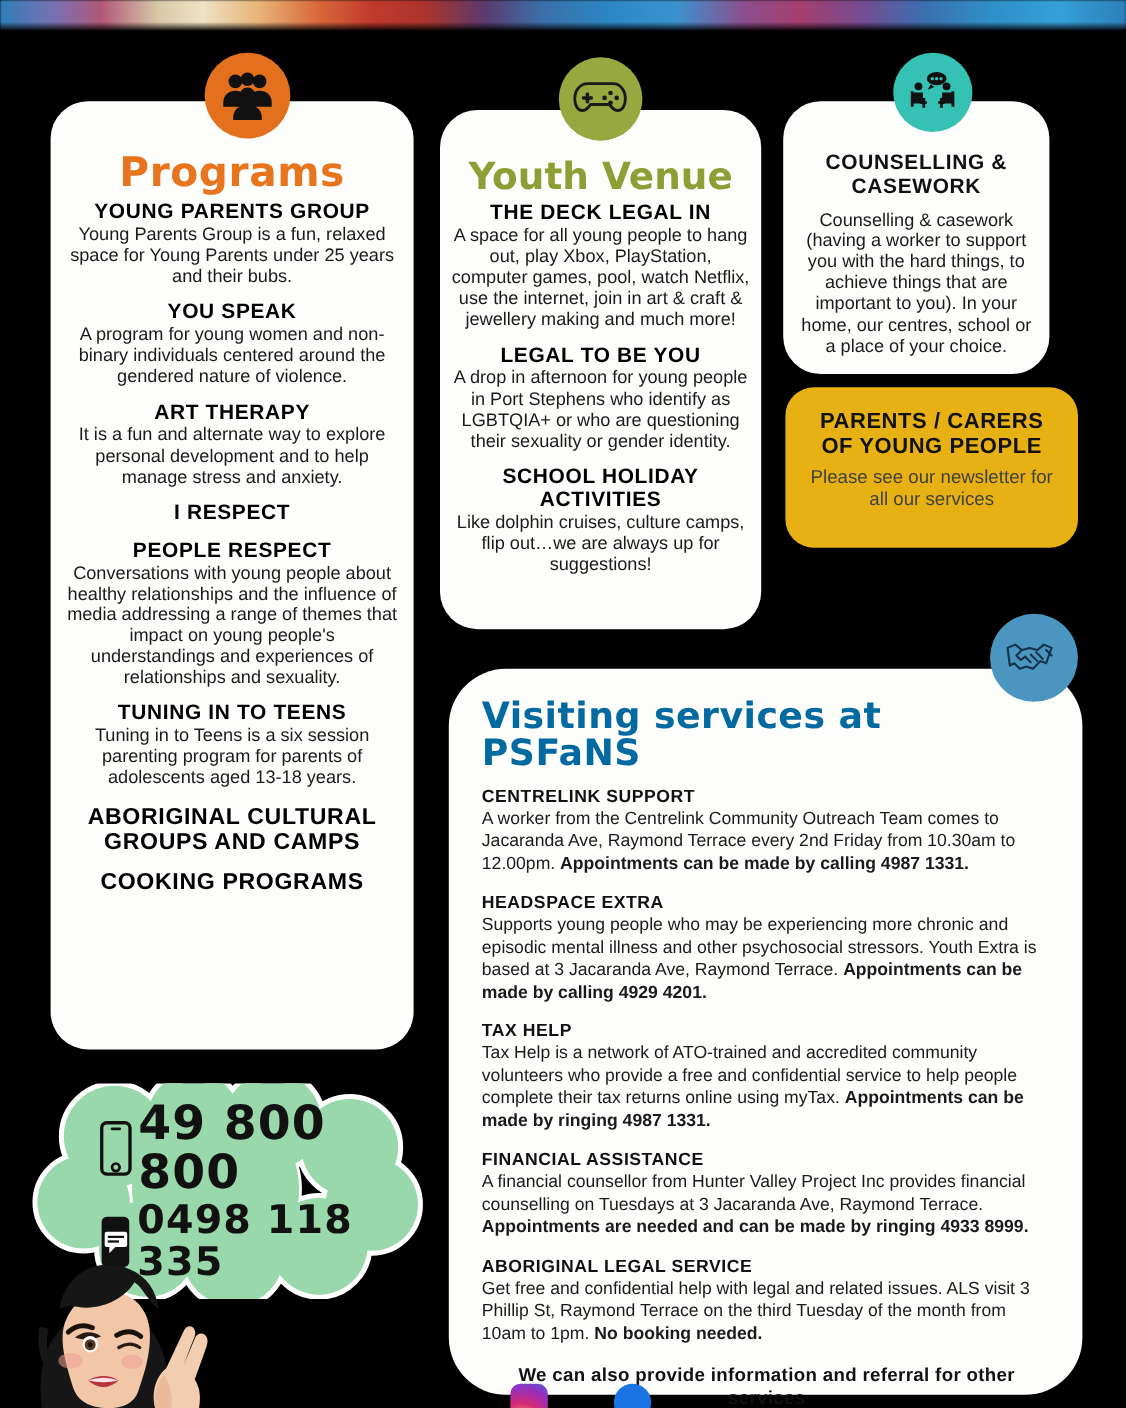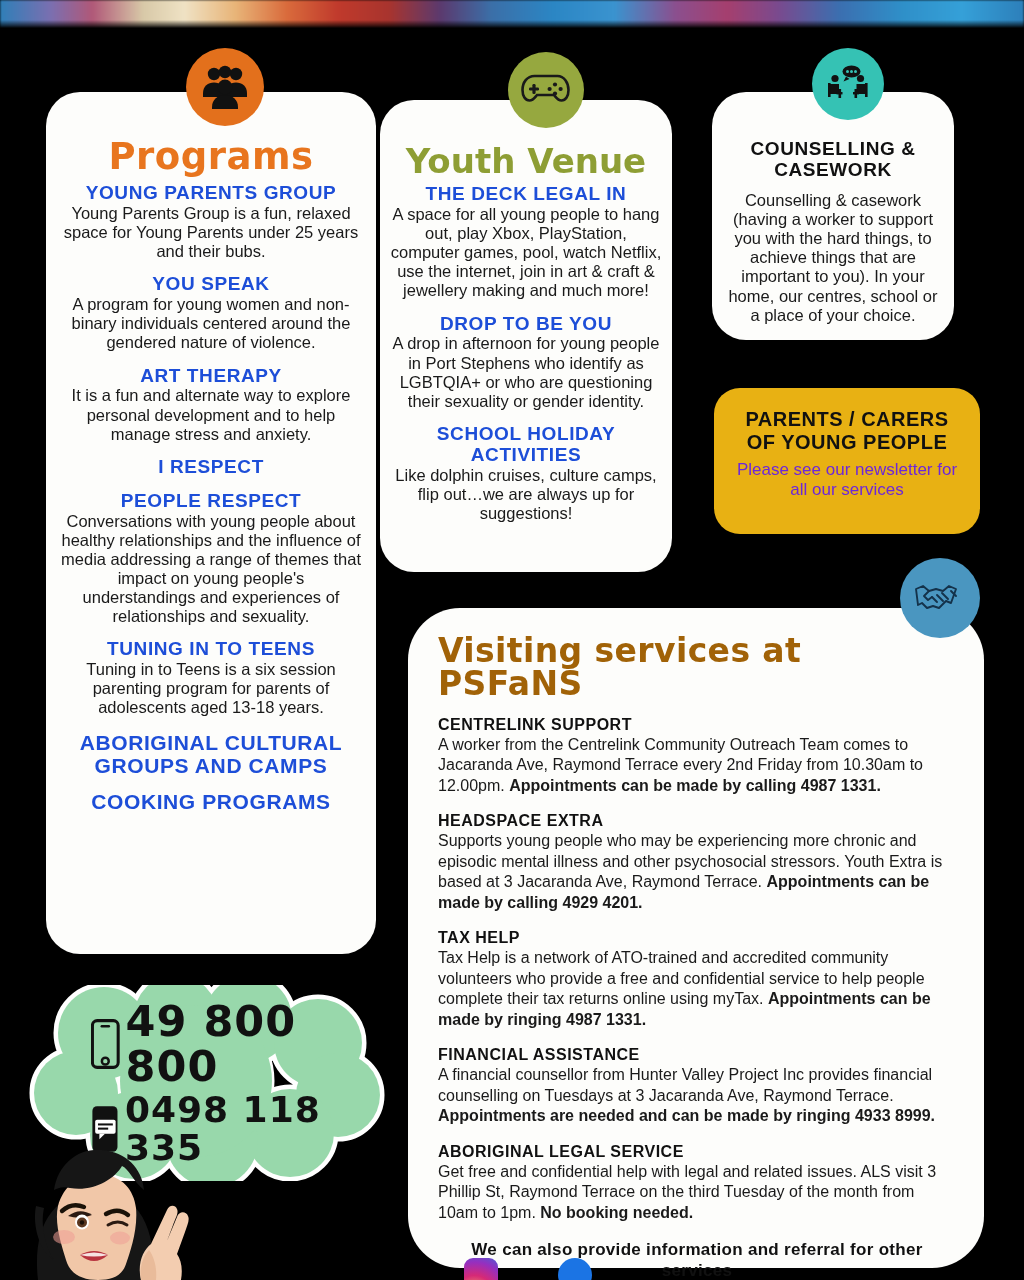--- a/index.html
+++ b/index.html
@@ -41,68 +41,68 @@
     z-index:5;
   }
   .card-title{
     text-align:center;
     font-weight:700;
   }
   .sec-h{
     text-align:center;
     font-weight:700;
     letter-spacing:0.6px;
-    color:#1d4ed8;
+    color:#000000;
     font-size:19px;
     line-height:1.1;
   }
   .sec-b{
     text-align:center;
     color:#1a1a1a;
     font-size:16.5px;
     line-height:1.16;
   }
   .gap{ height:13px; }
 
   
   #programs-card{ left:46px; top:92px; width:330px; height:862px; padding:46px 14px 16px; }
   #programs-badge{ left:186px; top:48px; width:78px; height:78px; background:#e3701c; }
   #programs-title{
     color:#e8751e; font-size:37px; line-height:1;
     font-family:"DejaVu Sans", sans-serif;
     font-weight:700; margin-bottom:8px; letter-spacing:0.5px;text-align:center;
   }
   
-  #youth-card{ left:380px; top:100px; width:292px; height:472px; padding:44px 10px 14px; }
+  #youth-card{ left:400px; top:100px; width:292px; height:472px; padding:44px 10px 14px; }
   #youth-badge{ left:508px; top:52px; width:76px; height:76px; background:#96a83f; }
   #youth-title{
     color:#8e9e34; font-size:34px; line-height:1;
     font-family:"DejaVu Sans", sans-serif;
     font-weight:700; margin-bottom:6px;
   }
   
   #counsel-card{ left:712px; top:92px; width:242px; height:248px; padding:46px 16px 14px; }
   #counsel-badge{ left:812px; top:48px; width:72px; height:72px; background:#35c2b4; }
   #counsel-title{ font-size:19px; color:#111; letter-spacing:0.6px; line-height:1.13; margin-bottom:10px; }
   
   #parents-card{
-    position:absolute; left:714px; top:388px; width:266px; height:146px;
+    position:absolute; left:714px; top:352px; width:266px; height:146px;
     background:#e8b113; border-radius:26px; padding:20px 14px;
   }
   #parents-title{ font-size:20px; font-weight:700; color:#111; text-align:center; line-height:1.16; letter-spacing:0.5px; }
-  #parents-sub{ font-size:17px; color:#6d28d9; text-align:center; line-height:1.18; margin-top:6px; }
+  #parents-sub{ font-size:17px; color:#404040; text-align:center; line-height:1.18; margin-top:6px; }
 
   
   #visiting-card{
     left:408px; top:608px; width:576px; height:660px;
     border-radius:52px; padding:26px 28px 10px 30px;
   }
   #visiting-badge{ left:900px; top:558px; width:80px; height:80px; background:#4a96c0; }
   #visiting-title{
-    color:#a16207; font-size:33px; line-height:1;
+    color:#0369a1; font-size:33px; line-height:1;
     font-family:"DejaVu Sans", sans-serif; font-weight:700;
     text-align:left; margin-bottom:16px; letter-spacing:0.4px;
   }
   .svc{ margin-bottom:16px; }
   .svc-h{
     font-size:16px; font-weight:700; color:#111;
     letter-spacing:0.5px; margin-bottom:1px;
   }
   .svc-b{ font-size:16px; color:#1a1a1a; line-height:1.28; }
   .svc-b b{ font-weight:700; }
@@ -195,21 +195,21 @@
     <circle cx="28.6" cy="17" r="2.1" fill="#1a1a1a"></circle>
   </svg>
 </div>
 <div class="card" id="youth-card">
   <div class="card-title" id="youth-title">Youth Venue</div>
 
   <div class="sec-h">THE DECK LEGAL IN</div>
   <div class="sec-b">A space for all young people to hang out, play Xbox, PlayStation, computer games, pool, watch Netflix, use the internet, join in art &amp; craft &amp; jewellery making and much more!</div>
   <div class="gap"></div>
 
-  <div class="sec-h">DROP TO BE YOU</div>
+  <div class="sec-h">LEGAL TO BE YOU</div>
   <div class="sec-b">A drop in afternoon for young people in Port Stephens who identify as LGBTQIA+ or who are questioning their sexuality or gender identity.</div>
   <div class="gap"></div>
 
   <div class="sec-h">SCHOOL HOLIDAY ACTIVITIES</div>
   <div class="sec-b">Like dolphin cruises, culture camps, flip out…we are always up for suggestions!</div>
 </div>
 
 <div class="icon-badge" id="counsel-badge">
   <svg width="48" height="40" viewBox="0 0 48 40">
     <ellipse cx="27.5" cy="7.5" rx="9" ry="6" fill="#111"></ellipse>

